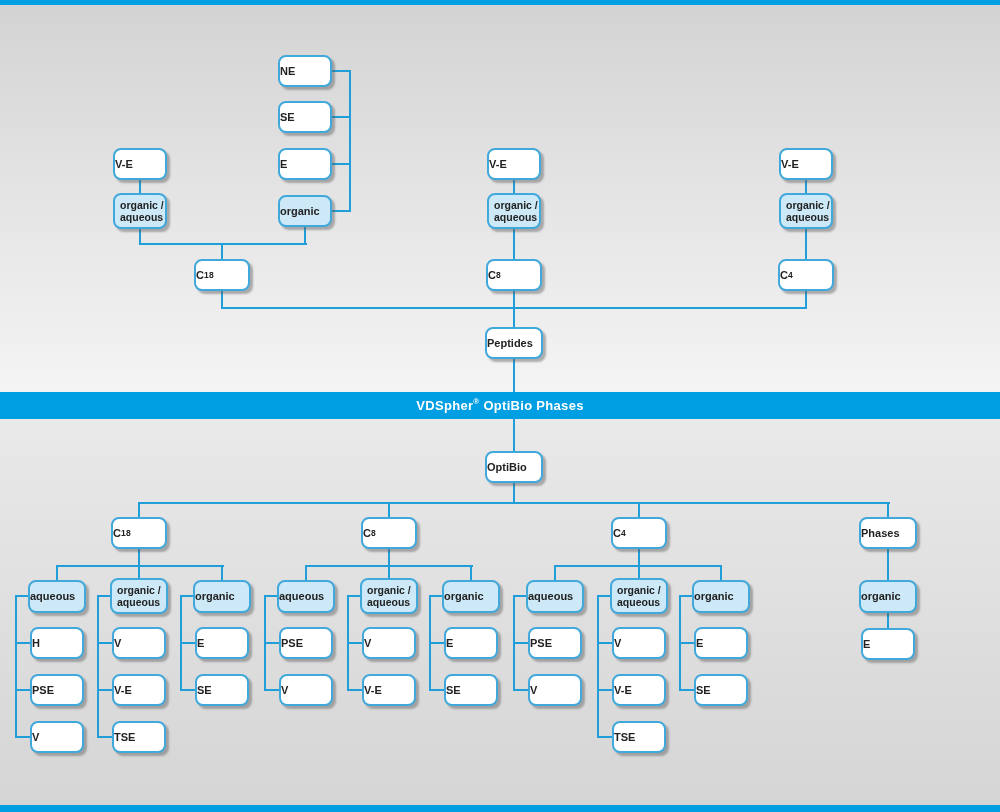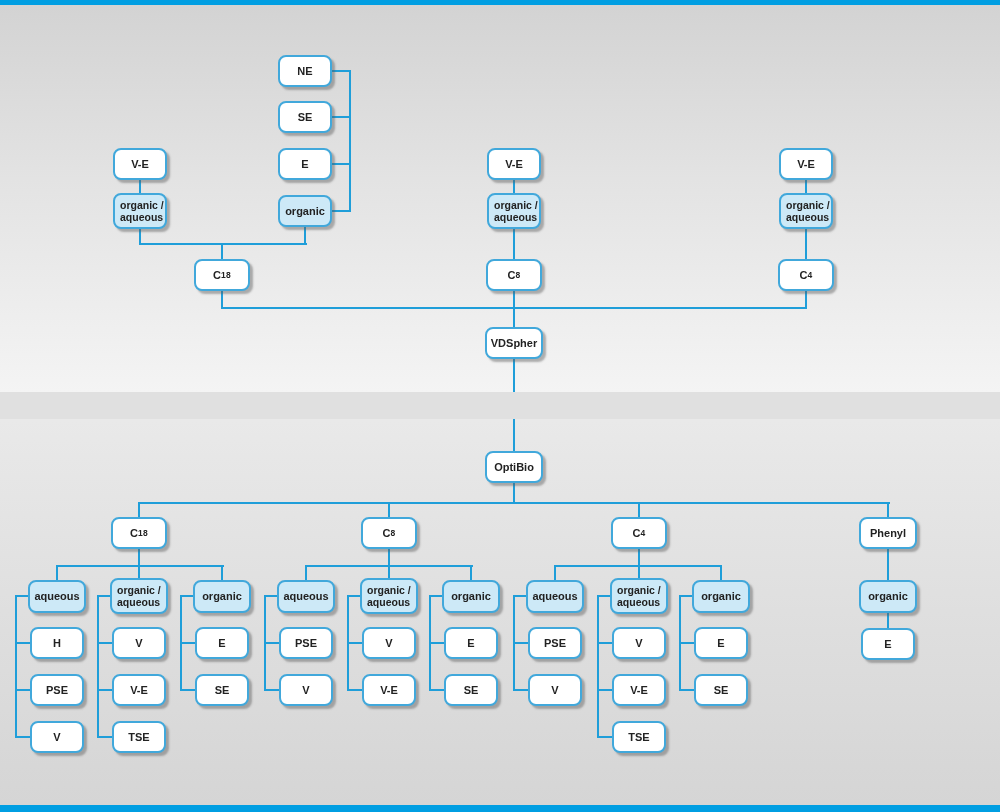--- a/index.html
+++ b/index.html
@@ -28,21 +28,21 @@
     color:#fff;font-weight:bold;font-size:13px;letter-spacing:.3px;
   }
   #banner sup{font-size:8px;position:relative;top:-1px;line-height:0;}
   .line{position:absolute;background:var(--line);}
   .node{
     position:absolute;
     background:#fff;
     border:2px solid var(--box-border);
     border-radius:8px;
     box-shadow:3px 3px 2px rgba(90,90,90,.45);
-    display:flex;align-items:center;justify-content:center;
+    display:flex;align-items:center;justify-content:flex-start;
     font-weight:bold;font-size:11px;color:#222;
     text-align:center;line-height:12px;
     box-sizing:border-box;
     white-space:pre-line;
   }
   .node.hl{background:var(--hl-fill);}
   .node.two{font-size:10.5px;justify-content:flex-start;text-align:left;padding-left:5px;}
   .node .figs{font-size:8.5px;letter-spacing:.2px;}
 </style>
 </head>
@@ -127,44 +127,47 @@
       <div class="line" style="left: 597px; top: 689px; width: 16px; height: 2px;"></div>
       <div class="line" style="left: 597px; top: 736px; width: 16px; height: 2px;"></div>
       <div class="line" style="left: 679px; top: 595px; width: 16px; height: 2px;"></div>
       <div class="line" style="left: 679px; top: 595px; width: 2px; height: 96px;"></div>
       <div class="line" style="left: 679px; top: 642px; width: 16px; height: 2px;"></div>
       <div class="line" style="left: 679px; top: 689px; width: 16px; height: 2px;"></div>
       <div class="line" style="left: 887px; top: 533px; width: 2px; height: 64px;"></div>
       <div class="line" style="left: 887px; top: 596px; width: 2px; height: 49px;"></div>
     </div>
 
+  <div id="banner">
+    <span><span>VDSpher</span><sup>®</sup><span> OptiBio Phases</span></span>
+  </div>
 
   <div id="nodes">
       <div class="node" style="left: 278px; top: 55px; width: 54px; height: 32px;"><span>NE</span></div>
       <div class="node" style="left: 278px; top: 101px; width: 54px; height: 32px;"><span>SE</span></div>
       <div class="node" style="left: 278px; top: 148px; width: 54px; height: 32px;"><span>E</span></div>
       <div class="node hl" style="left: 278px; top: 195px; width: 54px; height: 32px;"><span>organic</span></div>
       <div class="node" style="left: 113px; top: 148px; width: 54px; height: 32px;"><span>V-E</span></div>
       <div class="node hl two" style="left: 113px; top: 193px; width: 54px; height: 36px;"><span>organic /
 aqueous</span></div>
       <div class="node" style="left: 487px; top: 148px; width: 54px; height: 32px;"><span>V-E</span></div>
       <div class="node hl two" style="left: 487px; top: 193px; width: 54px; height: 36px;"><span>organic /
 aqueous</span></div>
       <div class="node" style="left: 779px; top: 148px; width: 54px; height: 32px;"><span>V-E</span></div>
       <div class="node hl two" style="left: 779px; top: 193px; width: 54px; height: 36px;"><span>organic /
 aqueous</span></div>
       <div class="node" style="left: 194px; top: 259px; width: 56px; height: 32px;"><span>C</span><span class="figs">18</span></div>
       <div class="node" style="left: 486px; top: 259px; width: 56px; height: 32px;"><span>C</span><span class="figs">8</span></div>
       <div class="node" style="left: 778px; top: 259px; width: 56px; height: 32px;"><span>C</span><span class="figs">4</span></div>
-      <div class="node" style="left: 485px; top: 327px; width: 58px; height: 32px;"><span>VDSpher</span></div>
+      <div class="node" style="left: 485px; top: 327px; width: 58px; height: 32px;"><span>Peptides</span></div>
       <div class="node" style="left: 485px; top: 451px; width: 58px; height: 32px;"><span>OptiBio</span></div>
       <div class="node" style="left: 111px; top: 517px; width: 56px; height: 32px;"><span>C</span><span class="figs">18</span></div>
       <div class="node" style="left: 361px; top: 517px; width: 56px; height: 32px;"><span>C</span><span class="figs">8</span></div>
       <div class="node" style="left: 611px; top: 517px; width: 56px; height: 32px;"><span>C</span><span class="figs">4</span></div>
-      <div class="node" style="left: 859px; top: 517px; width: 58px; height: 32px;"><span>Phenyl</span></div>
+      <div class="node" style="left: 859px; top: 517px; width: 58px; height: 32px;"><span>Phases</span></div>
       <div class="node hl" style="left: 28px; top: 579.5px; width: 58px; height: 33px;"><span>aqueous</span></div>
       <div class="node hl two" style="left: 110px; top: 578px; width: 58px; height: 36px;"><span>organic /
 aqueous</span></div>
       <div class="node hl" style="left: 193px; top: 579.5px; width: 58px; height: 33px;"><span>organic</span></div>
       <div class="node" style="left: 30px; top: 627px; width: 54px; height: 32px;"><span>H</span></div>
       <div class="node" style="left: 30px; top: 674px; width: 54px; height: 32px;"><span>PSE</span></div>
       <div class="node" style="left: 30px; top: 721px; width: 54px; height: 32px;"><span>V</span></div>
       <div class="node" style="left: 112px; top: 627px; width: 54px; height: 32px;"><span>V</span></div>
       <div class="node" style="left: 112px; top: 674px; width: 54px; height: 32px;"><span>V-E</span></div>
       <div class="node" style="left: 112px; top: 721px; width: 54px; height: 32px;"><span>TSE</span></div>

